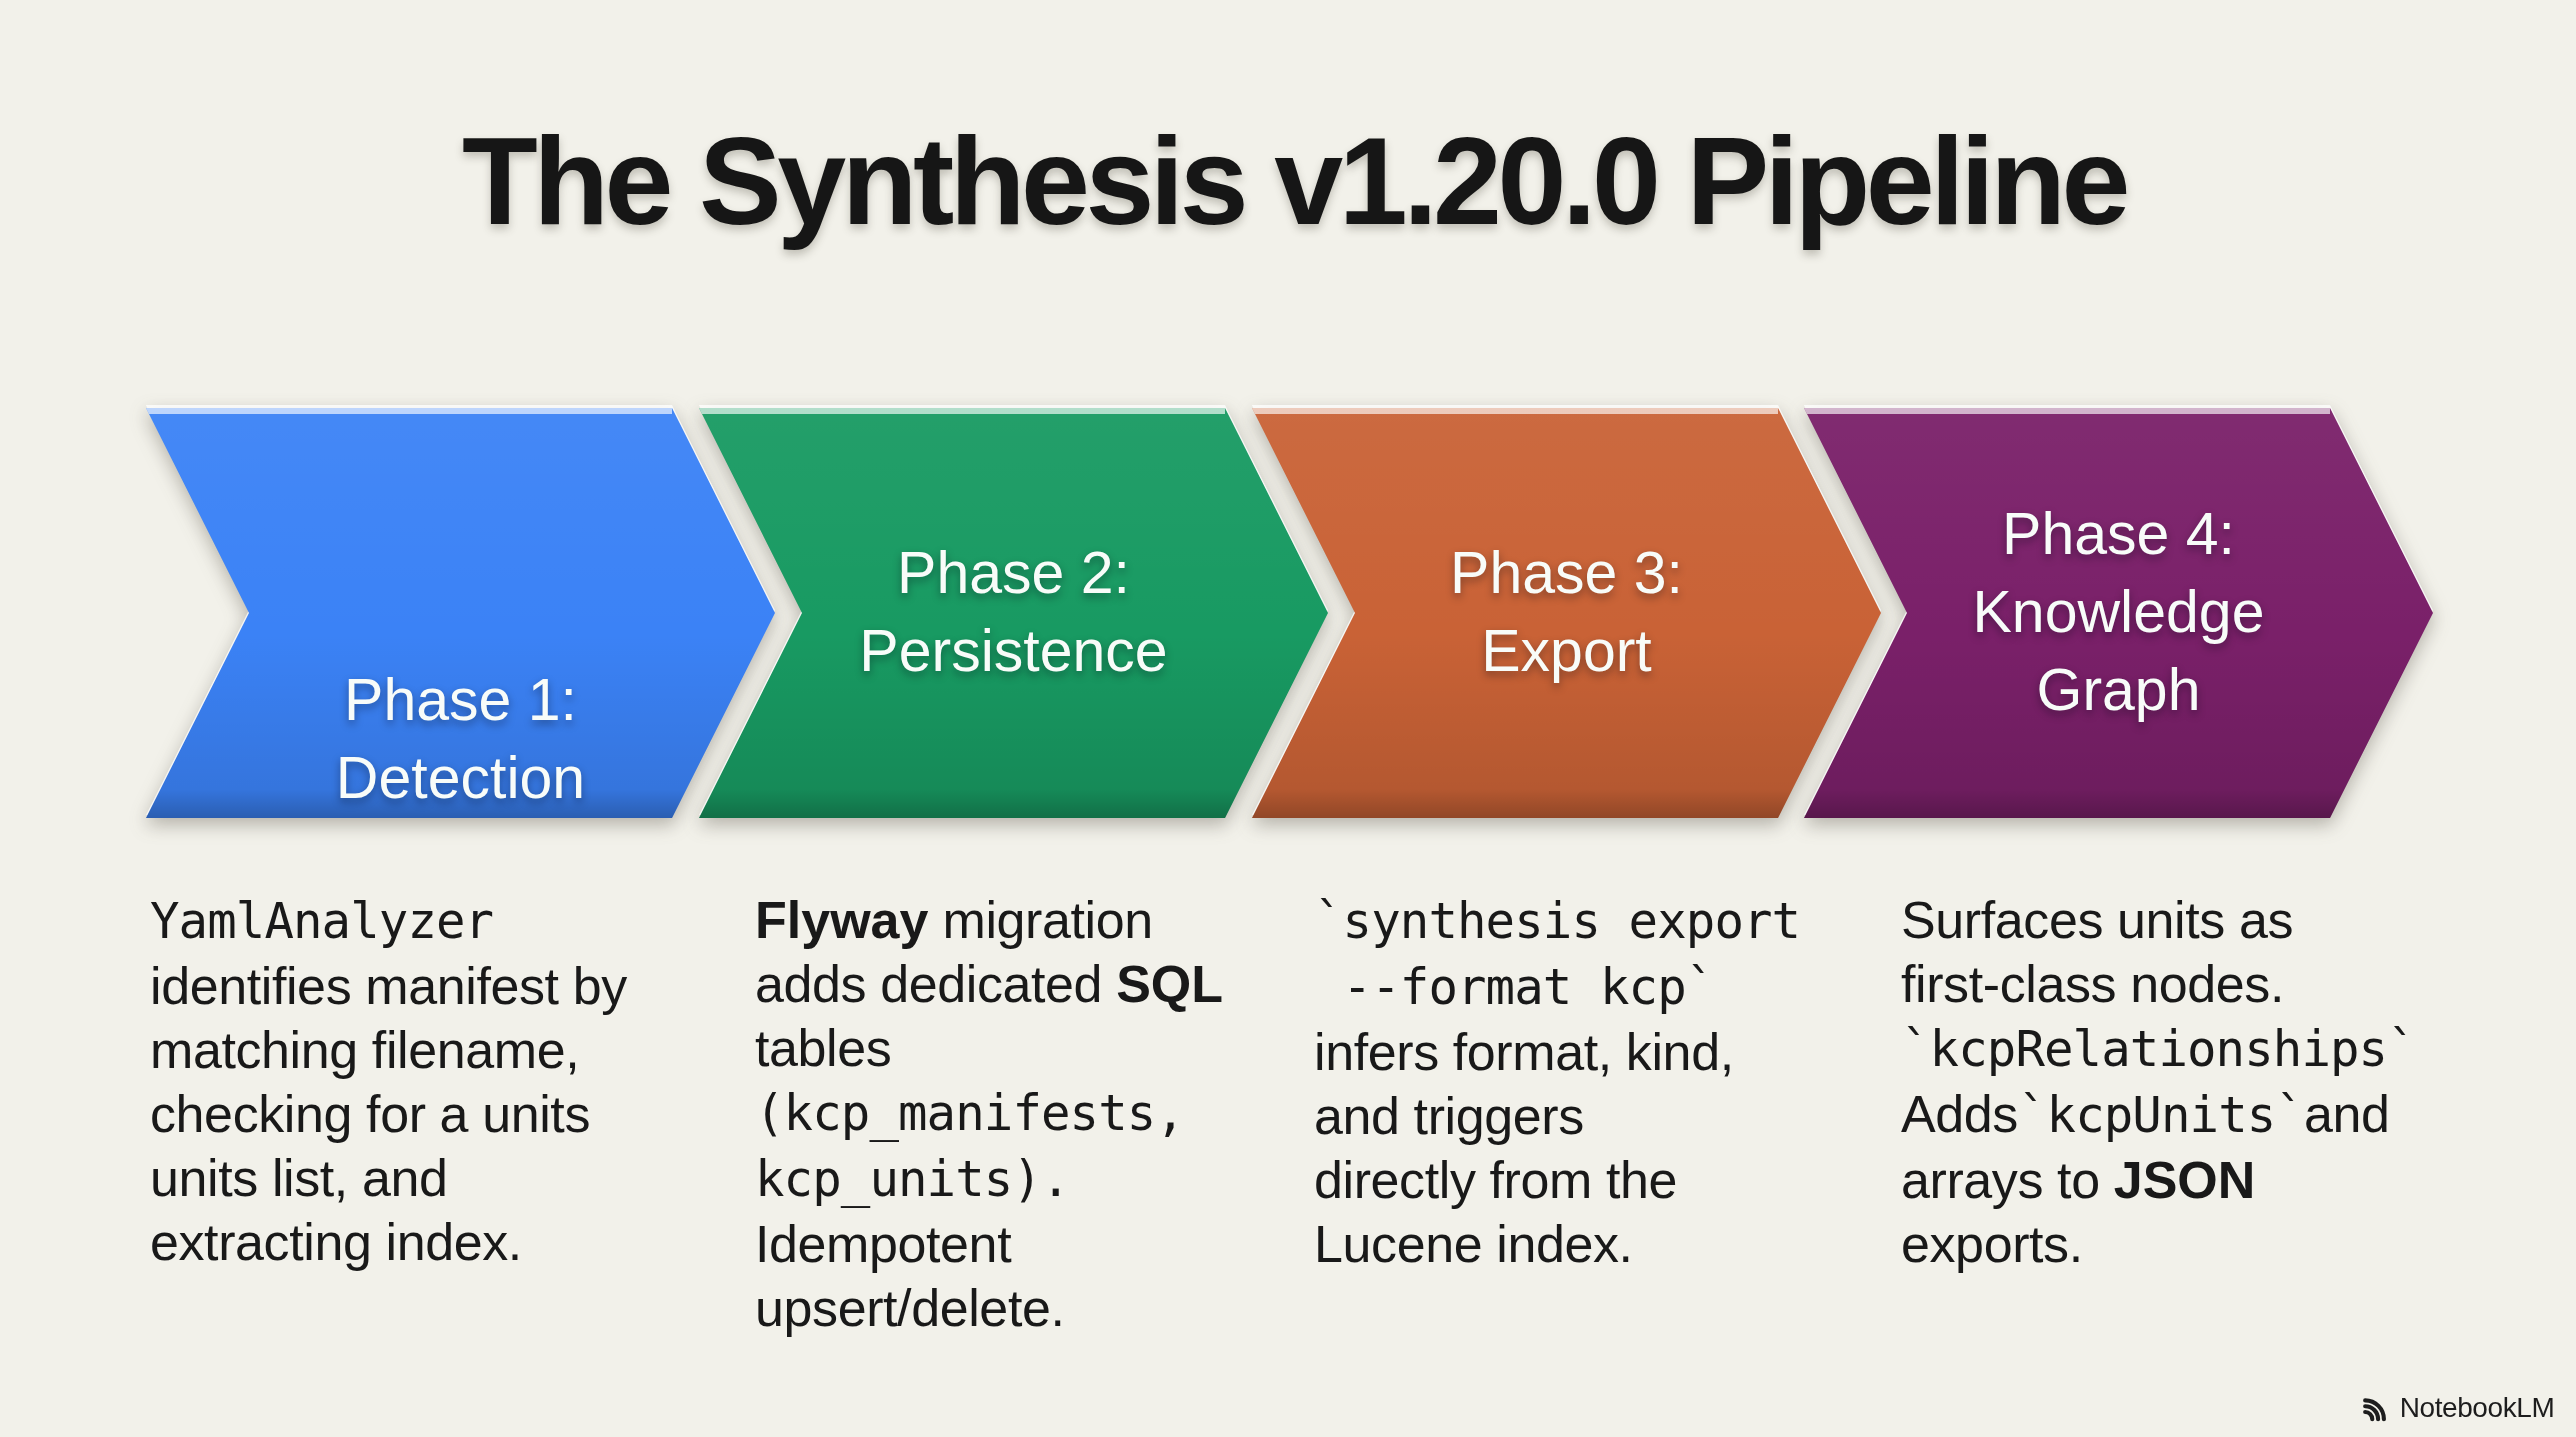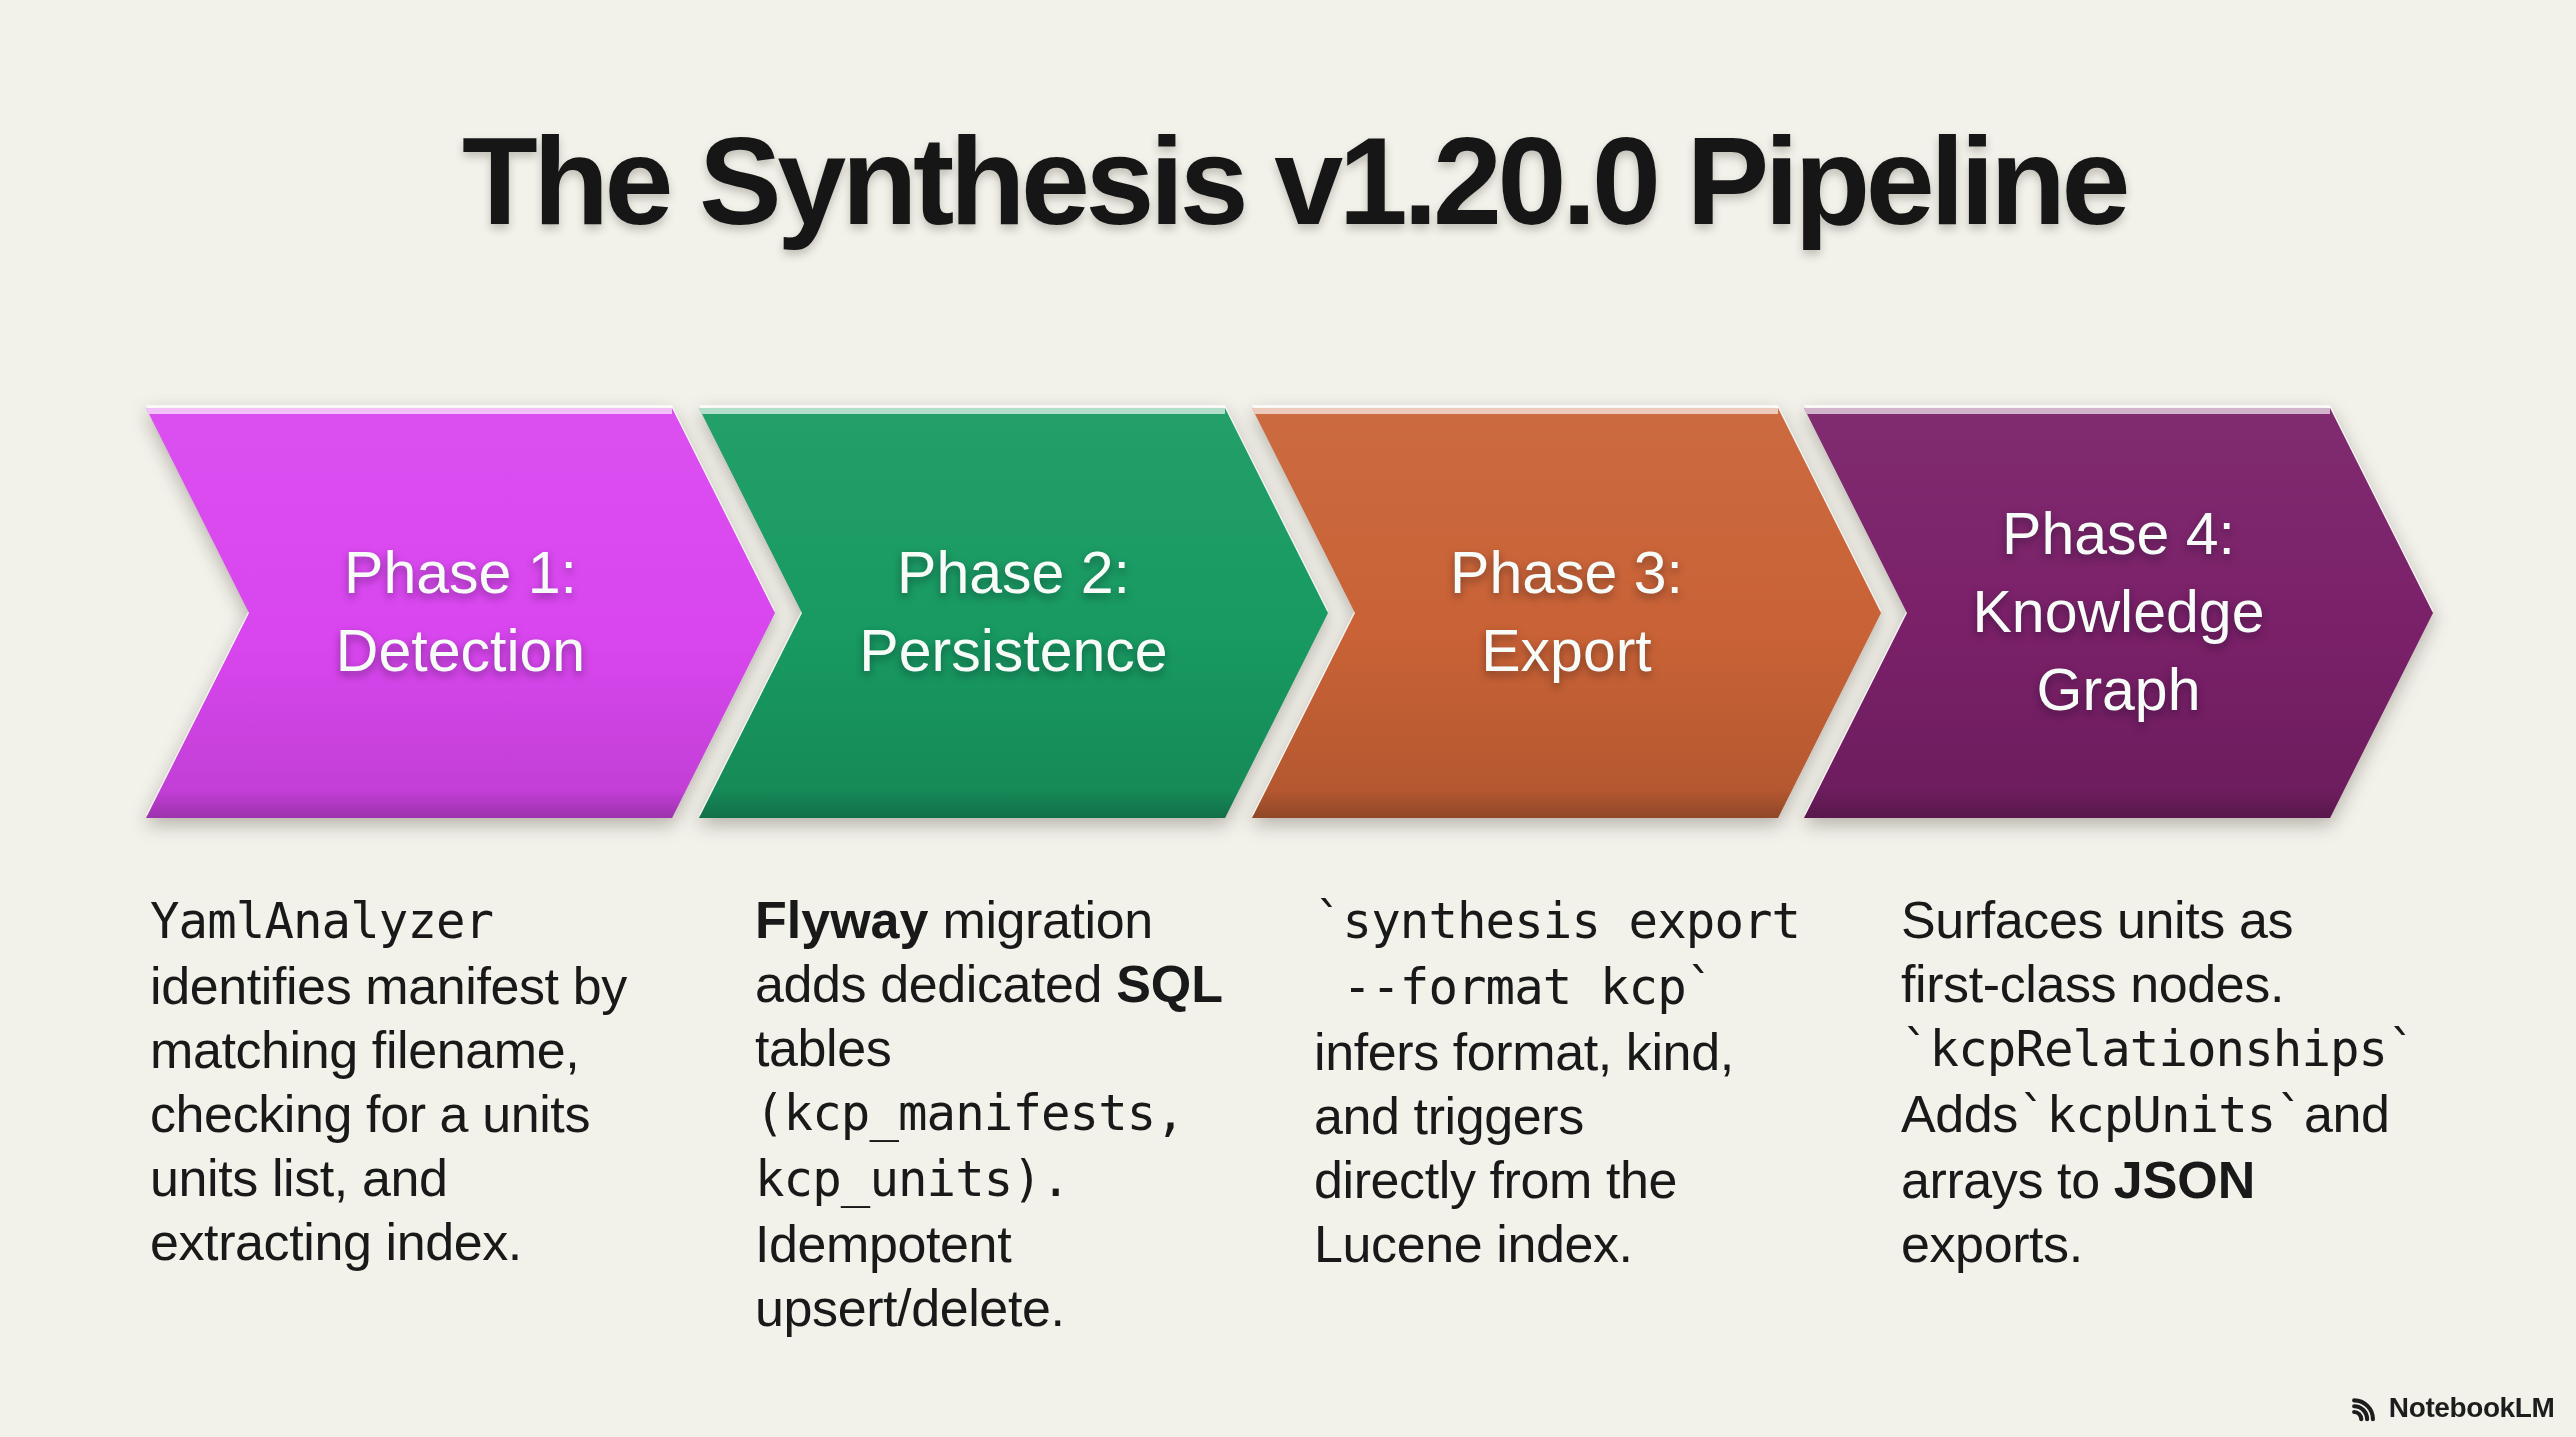--- a/index.html
+++ b/index.html
@@ -54,33 +54,33 @@
   .line{white-space:pre;}
   .mono{
     font-family:"DejaVu Sans Mono",monospace;
     font-size:49px;letter-spacing:-0.9px;
   }
   .b{font-weight:700;letter-spacing:0;}
   
   .footer{
     position:absolute;right:21.6px;bottom:14.4px;
     display:flex;align-items:center;gap:9px;
-    font-size:28px;font-weight:700;letter-spacing:-0.4px;color:#1d1d1d;
+    font-size:28px;font-weight:400;letter-spacing:-0.4px;color:#1d1d1d;
   }
   .footer svg{display:block;}
 </style>
 </head>
 <body>
 
 <div class="stage">
 
   <h1 class="title">The Synthesis v1.20.0 Pipeline</h1>
 
   <div class="chev-wrap c1">
-    <div class="chev" style="background: #d946ef;">
+    <div class="chev" style="background: #3b82f6; align-items: flex-end;">
       <div class="phase-label">
         <span class="phase-line">Phase 1:</span>
         <span class="phase-line2">Detection</span>
       </div>
     </div>
   </div>
   <div class="chev-wrap c2">
     <div class="chev" style="background: rgb(24, 154, 98);">
       <div class="phase-label">
         <span class="phase-line">Phase 2:</span>

